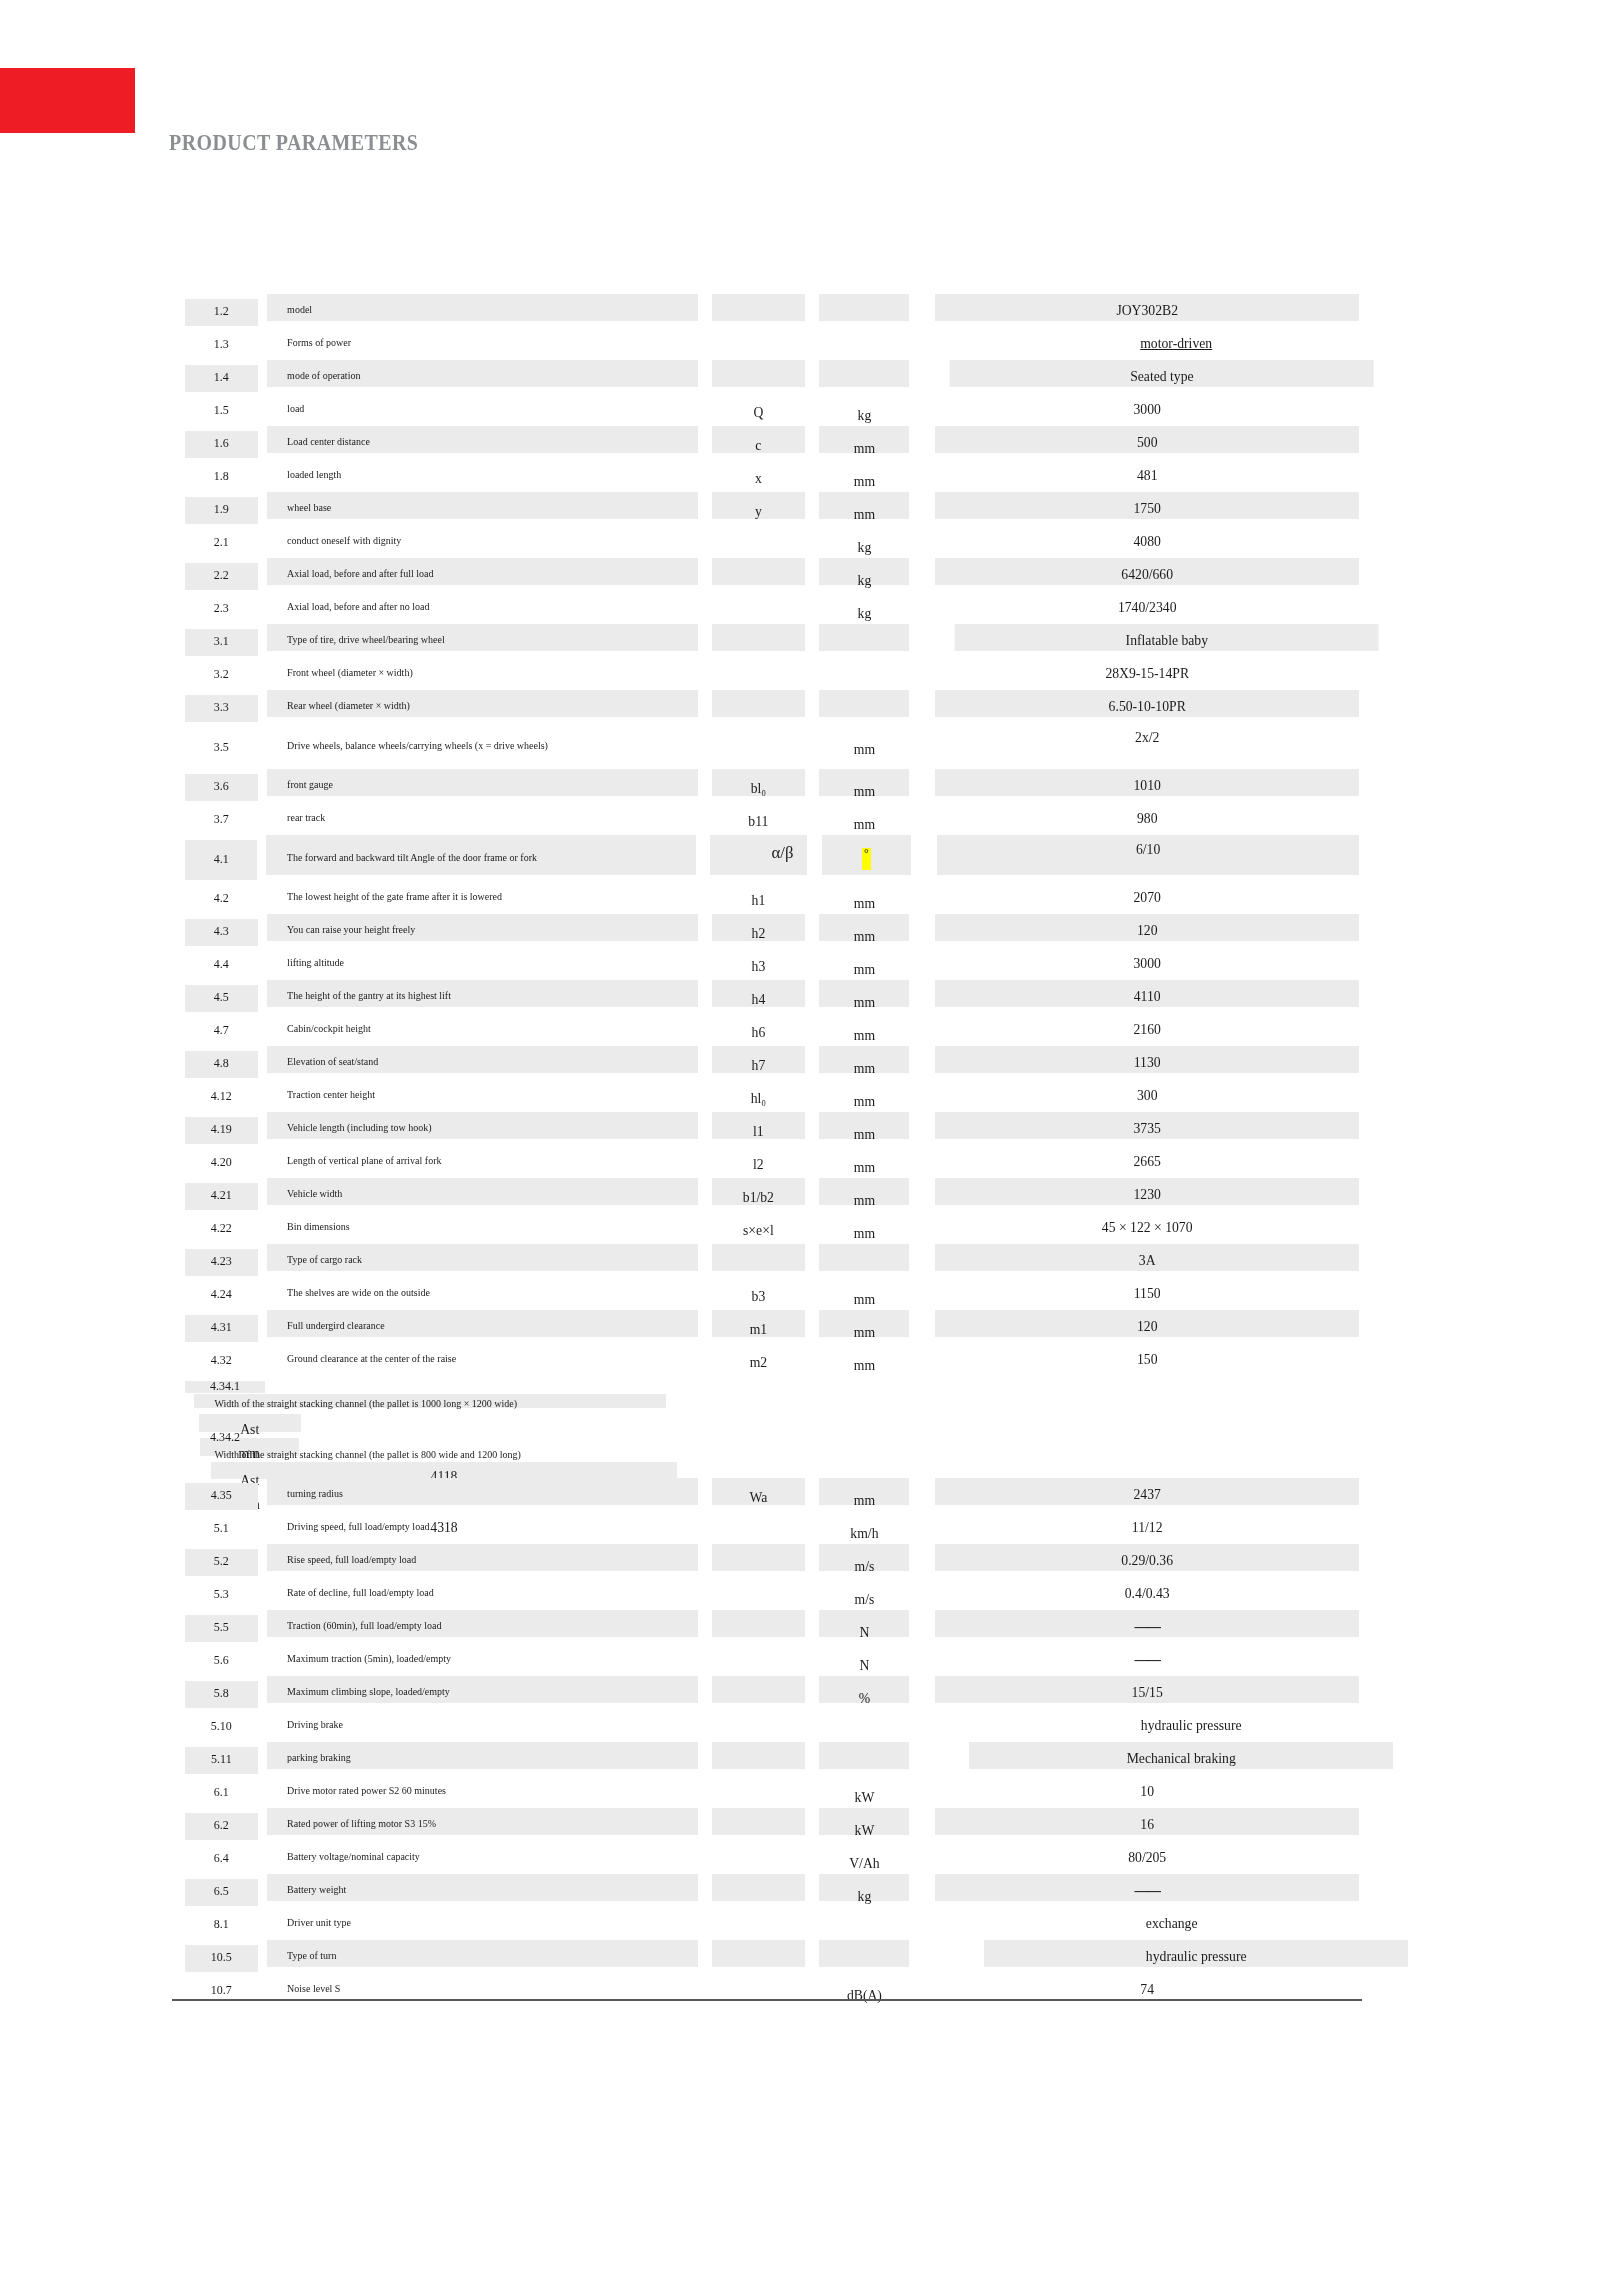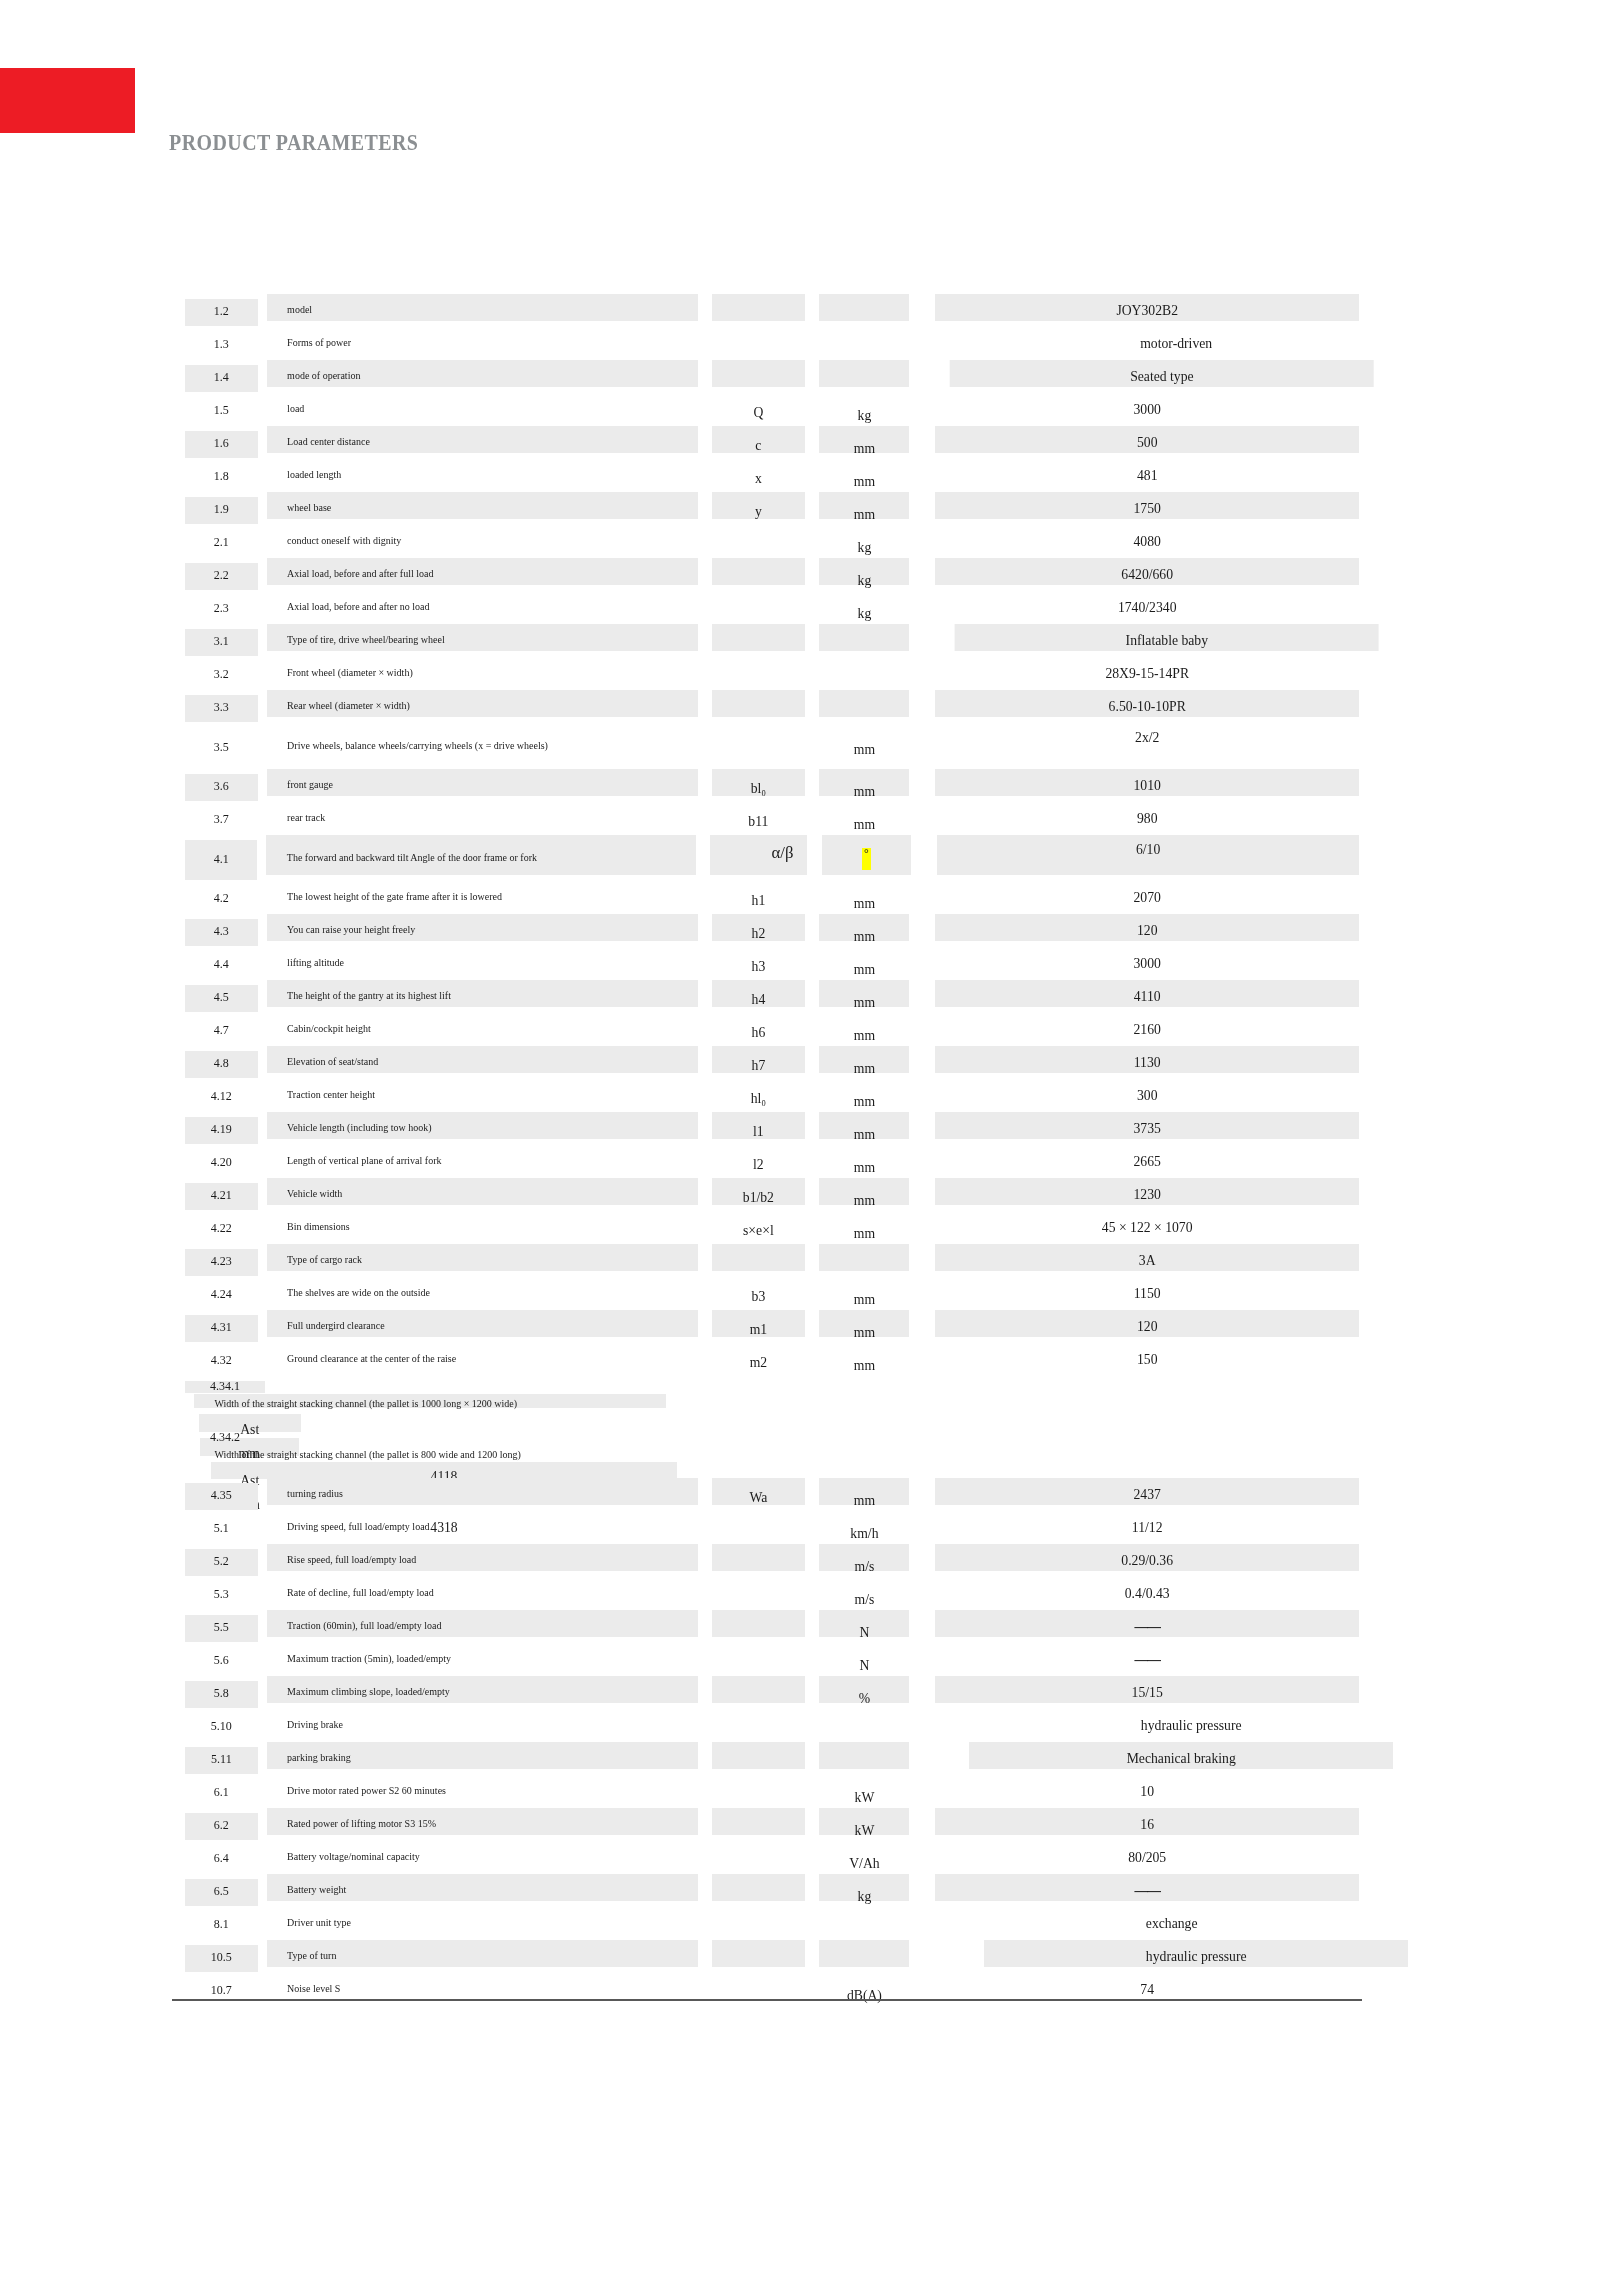--- a/index.html
+++ b/index.html
@@ -75,21 +75,21 @@
     <div class="cell c-desc">model</div>
     <div class="cell c-sym"></div>
     <div class="cell c-unit"></div>
     <div class="cell c-val">JOY302B2</div>
   </div>
     <div class="row">
     <div class="cell c-idx">1.3</div>
     <div class="cell c-desc">Forms of power</div>
     <div class="cell c-sym"></div>
     <div class="cell c-unit"></div>
-    <div class="cell c-val" style="transform: translateX(29px);">motor-driven</div>
+    <div class="cell c-val" style="transform: translateX(29px); text-decoration: underline;">motor-driven</div>
   </div>
     <div class="row shade">
     <div class="cell c-idx">1.4</div>
     <div class="cell c-desc">mode of operation</div>
     <div class="cell c-sym"></div>
     <div class="cell c-unit"></div>
     <div class="cell c-val" style="transform: translateX(14.7px);">Seated type</div>
   </div>
     <div class="row">
     <div class="cell c-idx">1.5</div>

